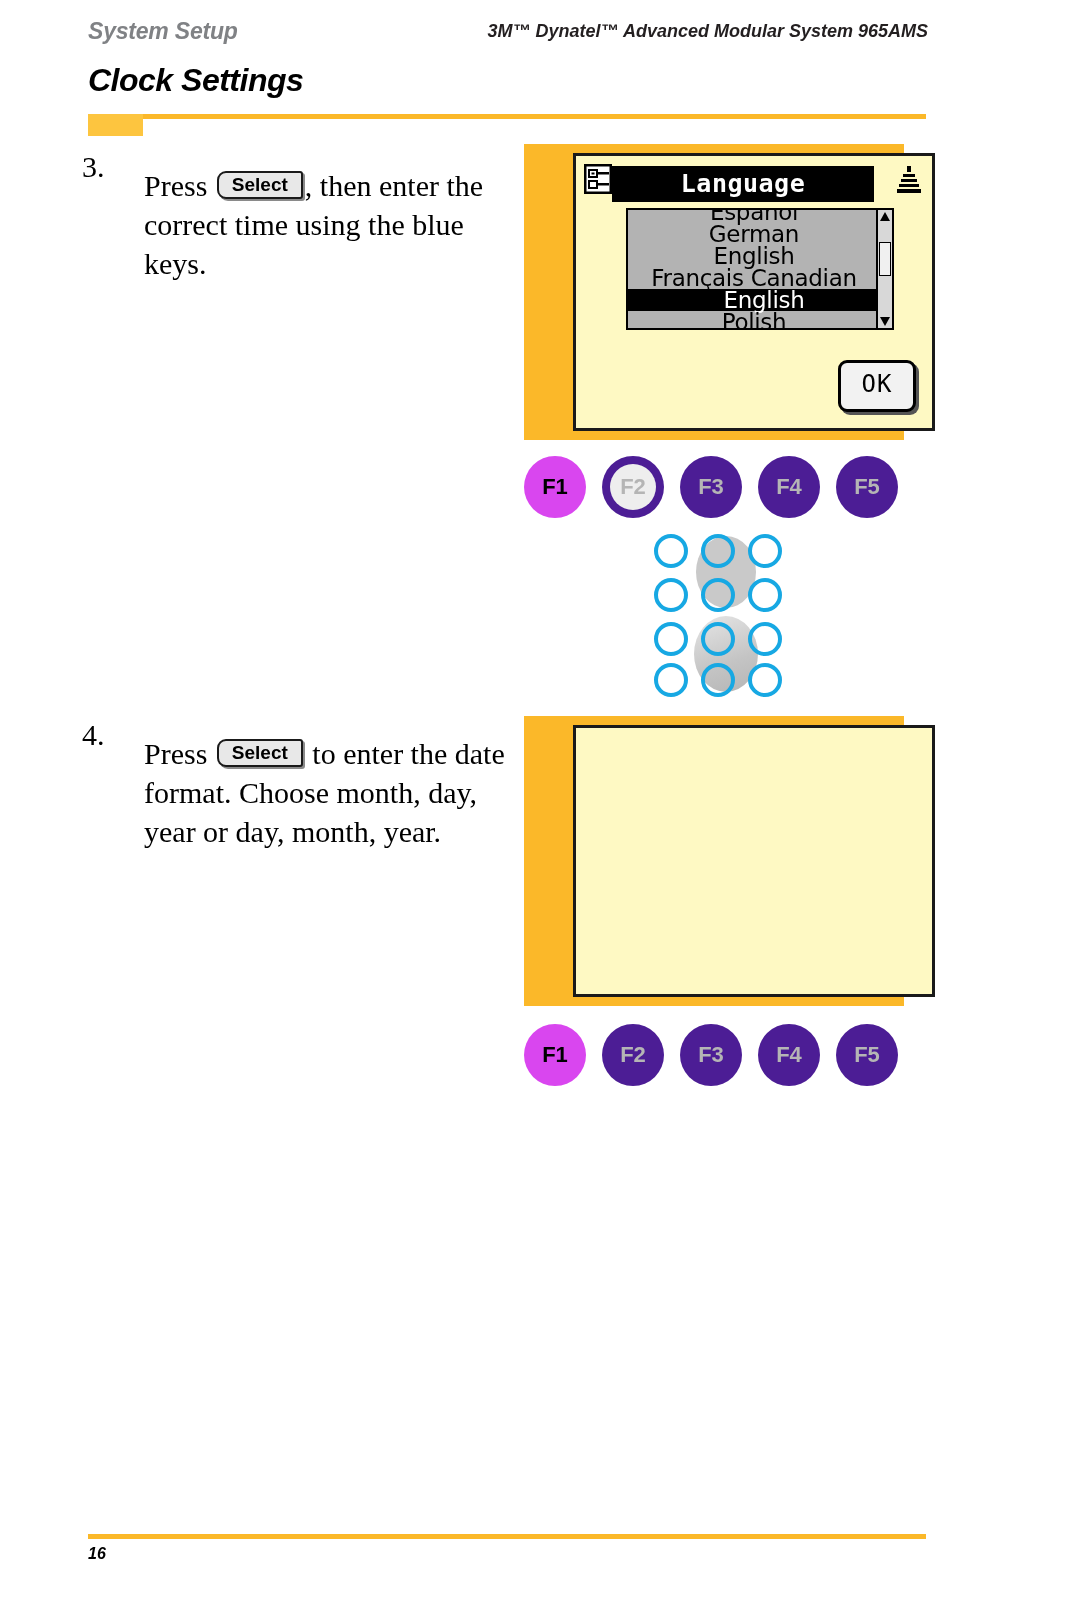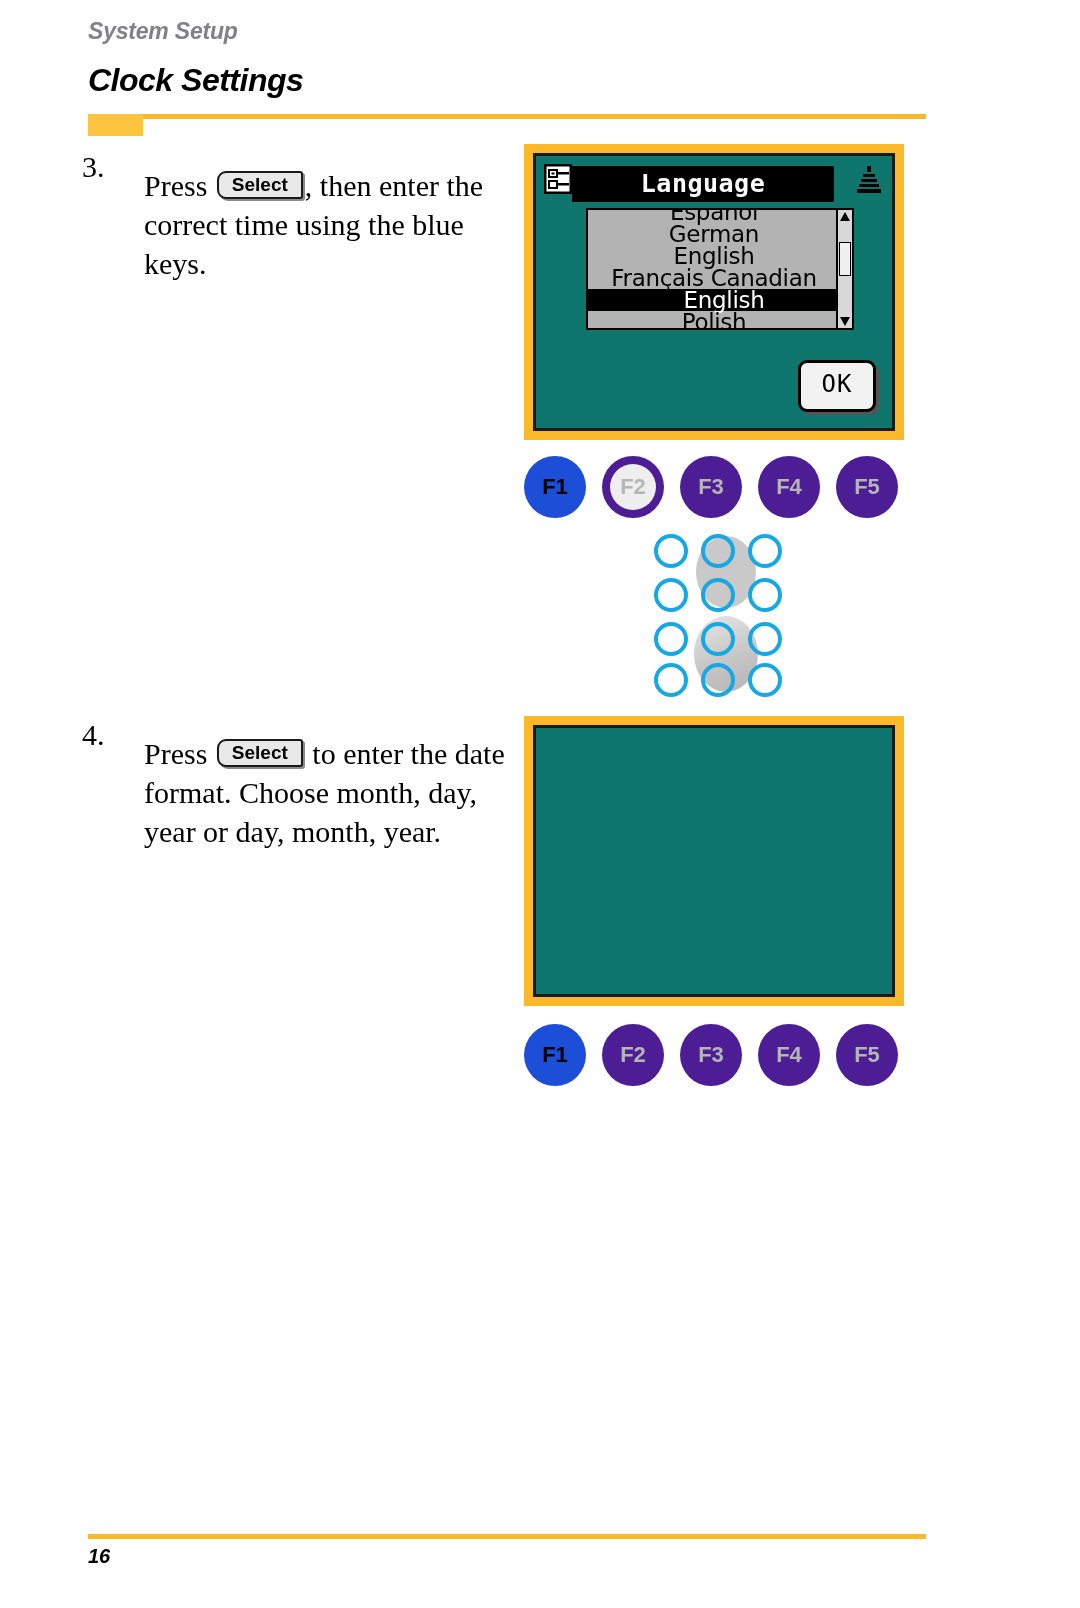--- a/index.html
+++ b/index.html
@@ -123,24 +123,25 @@
   .screen {
     position: absolute;
     background: #fbb829;
     padding: 9px;
     box-sizing: border-box;
   }
   .screen-inner {
     width: 100%;
     height: 100%;
     box-sizing: border-box;
-    background: #0f766e;
+    background: #fef9c3;
     border: 3px solid #1a1a1a;
     position: relative;
     overflow: hidden;
+    margin-left: 40px;
   }
   .screen1 { left: 524px; top: 144px; width: 380px; height: 296px; }
   .screen2 { left: 524px; top: 716px; width: 380px; height: 290px; }
 
   
   .lcd-titlebar {
     position: absolute;
     left: 36px;
     top: 10px;
     width: 262px;
@@ -267,21 +268,21 @@
     border-radius: 50%;
     background: #4c1d95;
     color: #b5b5b5;
     font-family: "Liberation Sans", sans-serif;
     font-weight: bold;
     font-size: 22px;
     line-height: 62px;
     text-align: center;
   }
   .fkey.active {
-    background: #1d4ed8;
+    background: #d946ef;
     color: #000000;
   }
   .fkey.dim-inner::after {
     content: "";
     position: absolute;
     left: 8px;
     top: 8px;
     width: 46px;
     height: 46px;
     border-radius: 50%;
@@ -328,29 +329,30 @@
     height: 5px;
     background: #fbb829;
   }
   .page-number {
     position: absolute;
     left: 88px;
     top: 1545px;
     font-family: "Liberation Sans", sans-serif;
     font-style: italic;
     font-weight: bold;
-    font-size: 20px;
+    font-size: 16px;
     color: #000;
   }
 </style>
 </head>
 <body>
 
 <div class="header">
   <div class="header-left">System Setup</div>
+  <div class="header-right">3M™ Dynatel™ Advanced Modular System 965AMS</div>
 </div>
 
 <div class="page-title">Clock Settings</div>
 <div class="title-rule"></div>
 <div class="title-tab"></div>
 
 <div class="step step3">
   <div class="step-num">3.</div>
   <div class="step-body">
     <span>Press</span>

